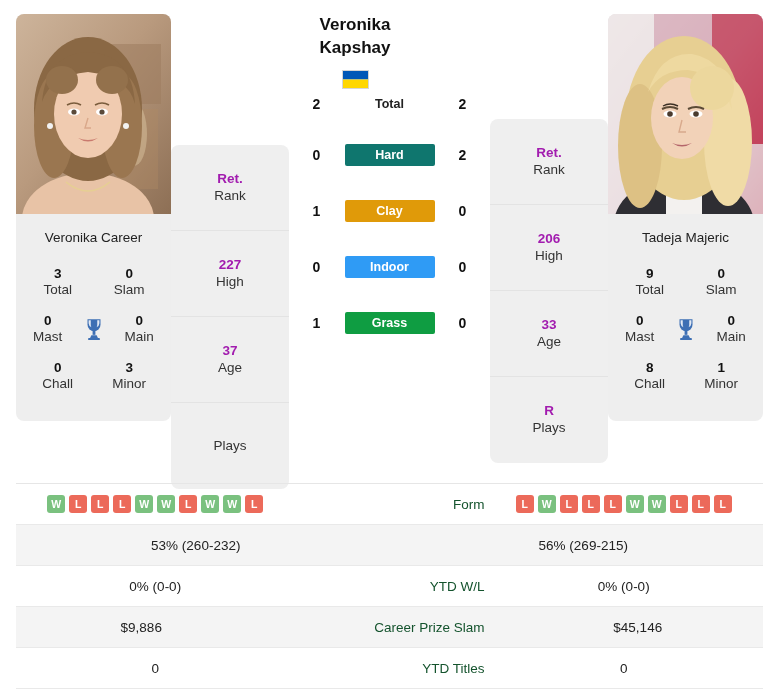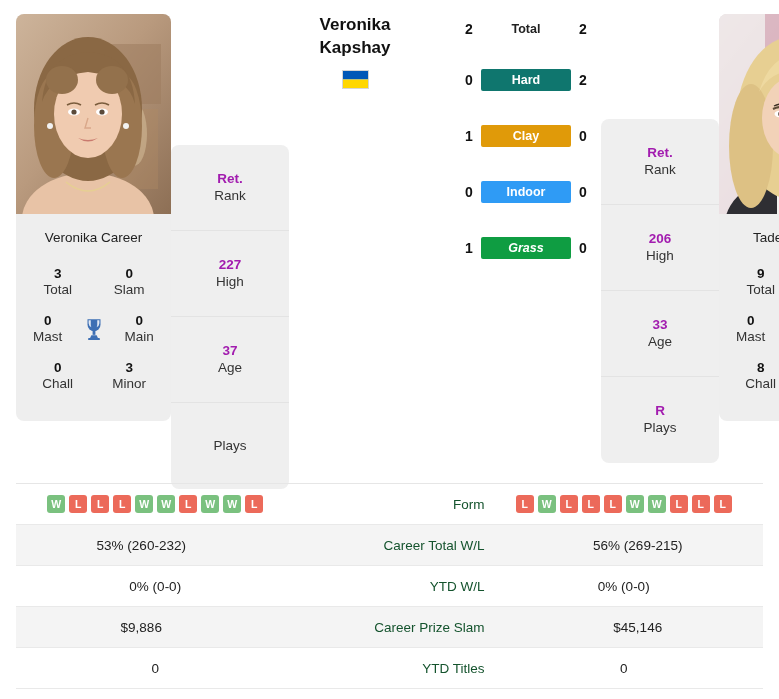--- a/index.html
+++ b/index.html
@@ -104,21 +104,22 @@
   }
   .info-lab {
     font-size: 13.5px;
     color: #333;
   }
 
   
   .center {
     flex: 1 1 auto;
     display: flex;
-    flex-direction: row;
+    flex-direction: column;
+    align-items: center;
     padding: 0 6px;
   }
   .names-row {
     display: flex;
     width: 100%;
     align-items: flex-start;
     justify-content: space-between;
   }
   .name-block {
     width: 120px;
@@ -376,21 +377,21 @@
           <span class="s-badge" style="background: rgb(224, 154, 9);">Clay</span>
           <span class="s-score">0</span>
         </div>
         <div class="surface-row">
           <span class="s-score">0</span>
           <span class="s-badge" style="background: rgb(47, 155, 245);">Indoor</span>
           <span class="s-score">0</span>
         </div>
         <div class="surface-row">
           <span class="s-score">1</span>
-          <span class="s-badge" style="background: rgb(15, 157, 66); font-style: italic;">Grass</span>
+          <span class="s-badge" style="background: rgb(15, 157, 66);">Grass</span>
           <span class="s-score">0</span>
         </div>
       </div>
     </div>
 
     <div class="info-card right">
       <div class="info-cell">
         <span class="info-val">Ret.</span>
         <span class="info-lab">Rank</span>
       </div>
@@ -524,21 +525,20 @@
             <span class="form-chip" style="background: rgb(122, 193, 127);">W</span>
             <span class="form-chip" style="background: rgb(236, 106, 90);">L</span>
             <span class="form-chip" style="background: rgb(236, 106, 90);">L</span>
             <span class="form-chip" style="background: rgb(236, 106, 90);">L</span>
           </div>
       </div>
     </div>
 
     <div class="stat-row alt">
       <div class="stat-side">53% (260-232)</div>
-      <div class="stat-mid">Career Total W/L</div>
       <div class="stat-side">56% (269-215)</div>
     </div>
 
     <div class="stat-row">
       <div class="stat-side">0% (0-0)</div>
       <div class="stat-mid">YTD W/L</div>
       <div class="stat-side">0% (0-0)</div>
     </div>
 
     <div class="stat-row alt">

